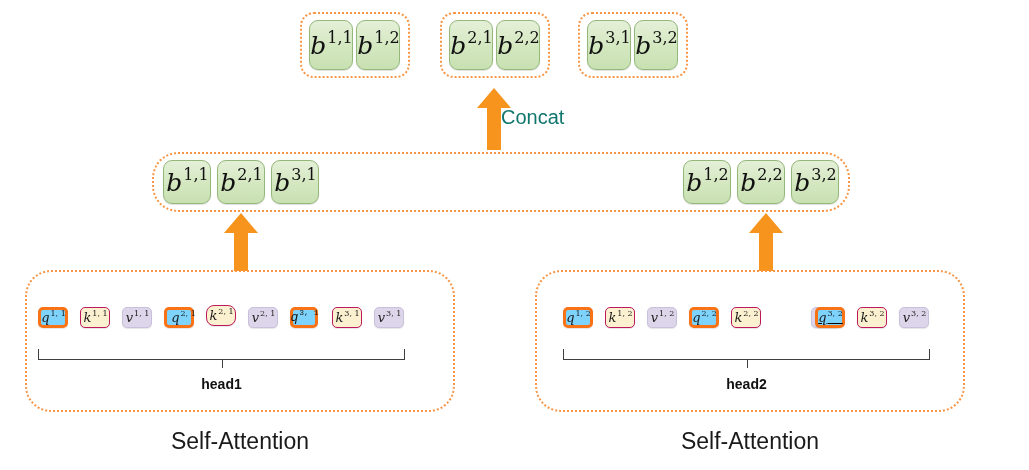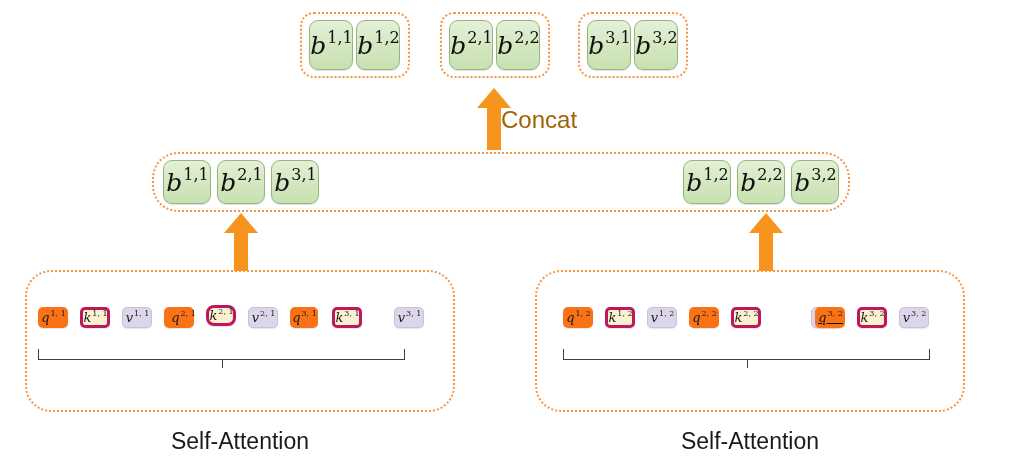--- a/index.html
+++ b/index.html
@@ -62,22 +62,22 @@
     position: absolute;
     box-sizing: border-box;
     border-radius: 5px;
     display: flex;
     align-items: center;
     justify-content: center;
     font-family: "DejaVu Serif", serif;
     white-space: nowrap;
     box-shadow: 0 1px 1px rgba(0,0,0,0.10);
   }
-  .qkv.q { background: #f97316; border: 3px solid #f97316; text-align: center; }
-  .qkv.k { background: #fbf0cf; border: 3px solid #be185d; }
+  .qkv.q { background: #7dd3fc; border: 3px solid #f97316; text-align: center; }
+  .qkv.k { background: #fbf0cf; border: 1px solid #be185d; }
   .qkv.v { background: #ddd6ea; border: 1px solid #c9c0dc; }
   .qkv .sym {
     font-style: italic;
     font-size: 13px;
     line-height: 1;
     color: #1a1a1a;
   }
   .qkv .sup {
     font-style: normal;
     font-size: 8px;
@@ -104,22 +104,22 @@
     width: 0;
     height: 0;
     border-left: 17px solid transparent;
     border-right: 17px solid transparent;
     border-bottom: 20px solid #F7941E;
   }
 
   
   .concat-label {
     position: absolute;
-    color: #a16207;
-    font-size: 24px;
+    color: #0f766e;
+    font-size: 20px;
     font-family: "Liberation Sans", sans-serif;
     white-space: nowrap;
   }
   .head-label {
     position: absolute;
     font-weight: bold;
     font-size: 14px;
     color: #111111;
     text-align: center;
     white-space: nowrap;
@@ -242,36 +242,37 @@
   </div>
   <div class="qkv q" style="left:164px; top:307px; width:30px; height:21px;padding-left:8px;">
     <span class="sym"><span>q</span><span class="sup">2, 1</span></span>
   </div>
   <div class="qkv k" style="left:206px; top:305px; width:30px; height:21px;border-radius:8px;">
     <span class="sym"><span>k</span><span class="sup">2, 1</span></span>
   </div>
   <div class="qkv v" style="left:248px; top:307px; width:30px; height:21px;">
     <span class="sym"><span>v</span><span class="sup">2, 1</span></span>
   </div>
-  <div class="qkv q" style="left:290px; top:307px; width:28px; height:21px;">
+  <div class="qkv q" style="left:290px; top:307px; width:28px; height:21px;font-family:Liberation Mono, monospace;">
     <span class="sym"><span>q</span><span class="sup">3, 1</span></span>
   </div>
   <div class="qkv k" style="left:332px; top:307px; width:30px; height:21px;">
     <span class="sym"><span>k</span><span class="sup">3, 1</span></span>
   </div>
-  <div class="qkv v" style="left:374px; top:307px; width:30px; height:21px;margin-left:20px;">
+  <div class="qkv v" style="left:374px; top:307px; width:30px; height:21px;">
     <span class="sym"><span>v</span><span class="sup">3, 1</span></span>
   </div>
 
   <div class="brace" style="left:38px; top:349px; width:367px; height:20px;">
     <div class="tipL"></div>
     <div class="tipR"></div>
     <div class="bar"></div>
     <div class="mid"></div>
   </div>
+  <div class="head-label" style="left:38px; top:376px; width:367px;">head1</div>
 
   <div class="sa-label" style="left:25px; top:428px; width:430px;">Self-Attention</div>
 
   <div class="dotted-box round-lg" style="left:535px; top:270px; width:430px; height:142px;"></div>
 
   <div class="qkv q" style="left:563px; top:307px; width:30px; height:21px;">
     <span class="sym"><span>q</span><span class="sup">1, 2</span></span>
   </div>
   <div class="qkv k" style="left:605px; top:307px; width:30px; height:21px;">
     <span class="sym"><span>k</span><span class="sup">1, 2</span></span>
@@ -297,16 +298,17 @@
   <div class="qkv v" style="left:899px; top:307px; width:30px; height:21px;">
     <span class="sym"><span>v</span><span class="sup">3, 2</span></span>
   </div>
 
   <div class="brace" style="left:563px; top:349px; width:367px; height:20px;">
     <div class="tipL"></div>
     <div class="tipR"></div>
     <div class="bar"></div>
     <div class="mid"></div>
   </div>
+  <div class="head-label" style="left:563px; top:376px; width:367px;">head2</div>
 
   <div class="sa-label" style="left:535px; top:428px; width:430px;">Self-Attention</div>
 
 </div>
 
 </body></html>

